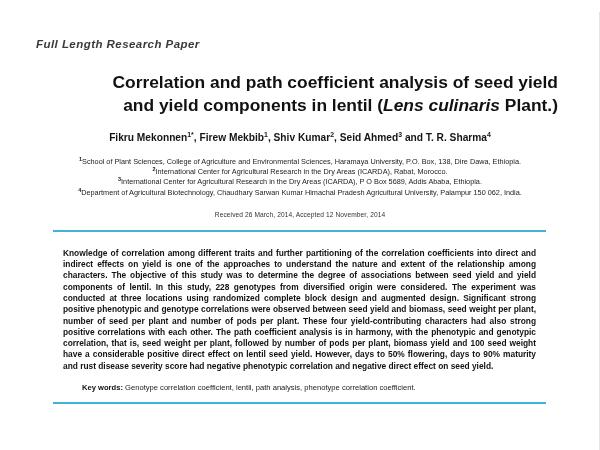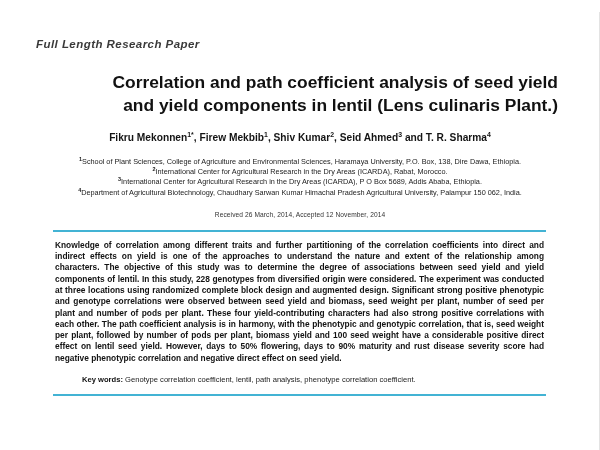--- a/index.html
+++ b/index.html
@@ -47,20 +47,21 @@
   .title {
     margin-top: 21px;
     text-align: right;
     font-weight: bold;
     font-size: 17.4px;
     line-height: 22.5px;
     color: #111111;
     padding: 0 6px;
   }
   .title .sci {
+    font-style: italic;
     font-weight: bold;
   }
 
   
   .authors {
     margin-top: 15px;
     text-align: center;
     font-weight: bold;
     font-size: 10.2px;
     line-height: 13px;
@@ -107,21 +108,21 @@
     padding: 7px 0 9px 0;
     box-sizing: border-box;
   }
   .abstract-text {
     font-size: 8.35px;
     line-height: 11.3px;
     text-align: justify;
     font-weight: bold;
     color: #131313;
     padding: 0 1px;
-    margin: 1px;
+    margin: 9px;
   }
   .keywords {
     margin-top: 11px;
     font-size: 7.6px;
     line-height: 10px;
     color: #1a1a1a;
     padding: 0 1px;
     margin-left: 28px;
   }
   .keywords .kw-label {

